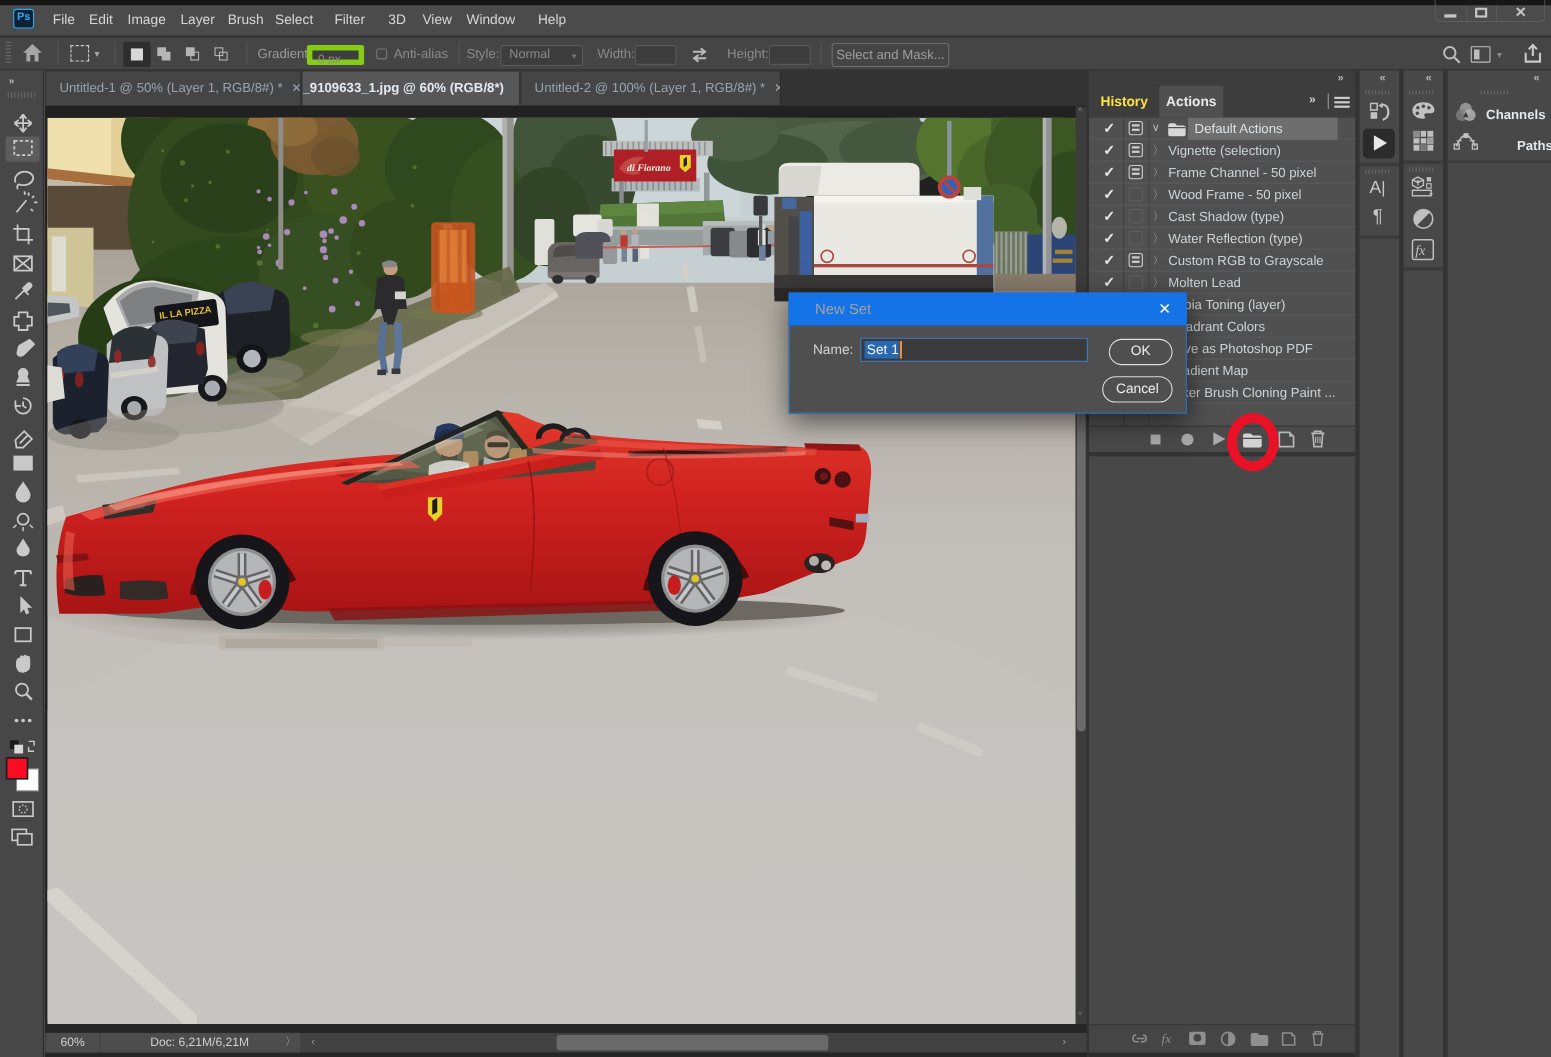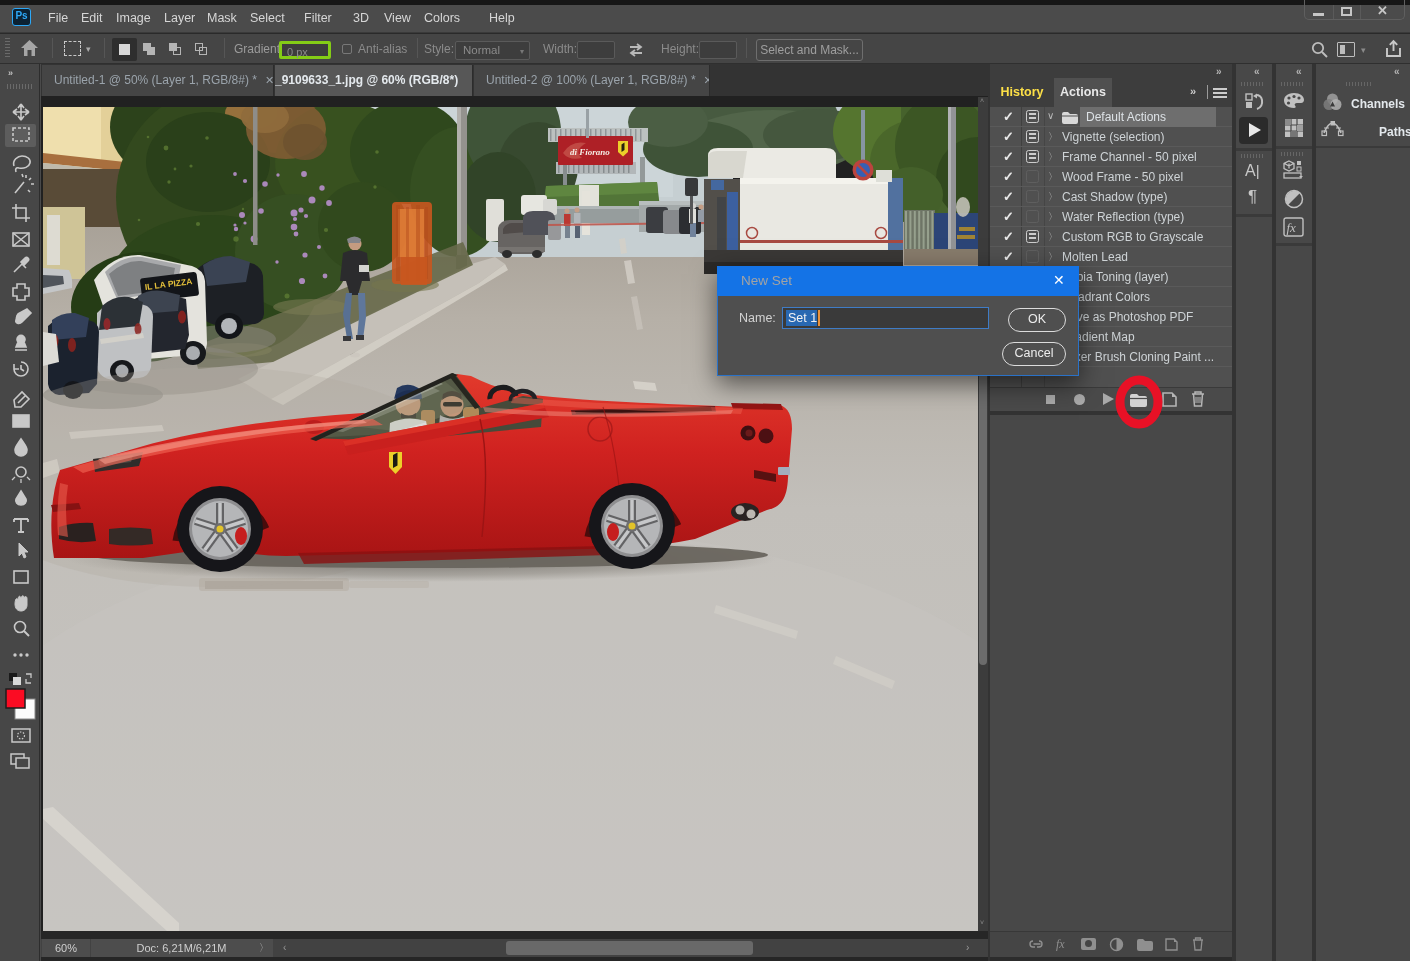--- a/index.html
+++ b/index.html
@@ -11,26 +11,26 @@
 </head>
 <body>
 <div id="app">
 <div class="ab" style="left:0;top:0;width:1410px;height:5px;background:#161616;"></div>
 <div class="ab" style="left:0;top:5px;width:1410px;height:28px;background:#4b4b4b;border-bottom:1px solid #3a3a3a;"></div>
     <div class="ab" style="left:12px;top:8px;width:19px;height:18px;border:1.5px solid #2da8f7;border-radius:3px;background:#0c2233;color:#2da8f7;font-size:10px;font-weight:bold;text-align:center;line-height:14px;">Ps</div>
     <div class="ab" style="left:48px;top:5px;height:28px;color:#d6d6d6;font-size:12.5px;line-height:27px;">File</div>
     <div class="ab" style="left:81px;top:5px;height:28px;color:#d6d6d6;font-size:12.5px;line-height:27px;">Edit</div>
     <div class="ab" style="left:116px;top:5px;height:28px;color:#d6d6d6;font-size:12.5px;line-height:27px;">Image</div>
     <div class="ab" style="left:164px;top:5px;height:28px;color:#d6d6d6;font-size:12.5px;line-height:27px;">Layer</div>
-    <div class="ab" style="left:207px;top:5px;height:28px;color:#d6d6d6;font-size:12.5px;line-height:27px;">Mask</div>
+    <div class="ab" style="left:207px;top:5px;height:28px;color:#d6d6d6;font-size:12.5px;line-height:27px;">Brush</div>
     <div class="ab" style="left:250px;top:5px;height:28px;color:#d6d6d6;font-size:12.5px;line-height:27px;">Select</div>
     <div class="ab" style="left:304px;top:5px;height:28px;color:#d6d6d6;font-size:12.5px;line-height:27px;">Filter</div>
     <div class="ab" style="left:353px;top:5px;height:28px;color:#d6d6d6;font-size:12.5px;line-height:27px;">3D</div>
     <div class="ab" style="left:384px;top:5px;height:28px;color:#d6d6d6;font-size:12.5px;line-height:27px;">View</div>
-    <div class="ab" style="left:424px;top:5px;height:28px;color:#d6d6d6;font-size:12.5px;line-height:27px;">Colors</div>
+    <div class="ab" style="left:424px;top:5px;height:28px;color:#d6d6d6;font-size:12.5px;line-height:27px;">Window</div>
     <div class="ab" style="left:489px;top:5px;height:28px;color:#d6d6d6;font-size:12.5px;line-height:27px;">Help</div>
     <div class="ab" style="left:1304px;top:0;width:101px;height:20px;border:1px solid #5f5f5f;border-top:none;border-radius:0 0 5px 5px;"></div>
     <div class="ab" style="left:1333px;top:5px;width:1px;height:14px;background:#5a5a5a;"></div>
     <div class="ab" style="left:1360px;top:5px;width:1px;height:14px;background:#5a5a5a;"></div>
     <div class="ab" style="left:1313px;top:13px;width:11px;height:3px;background:#c6c6c6;"></div>
     <div class="ab" style="left:1341px;top:7px;width:11px;height:9px;border:2px solid #c6c6c6;"></div>
     <div class="ab" style="left:1377px;top:4px;width:14px;height:14px;color:#c6c6c6;font-size:13px;font-weight:bold;line-height:14px;">✕</div>
     <div class="ab" style="left:0;top:33px;width:1410px;height:31px;background:#454545;border-top:1px solid #2a2a2a;border-bottom:1px solid #2f2f2f;"></div>
     <div class="ab" style="left:5px;top:38px;width:5px;height:1px;background:#6a6a6a;"></div>
     <div class="ab" style="left:5px;top:41px;width:5px;height:1px;background:#6a6a6a;"></div>
@@ -49,21 +49,21 @@
     <div class="ab" style="left:112px;top:38px;width:25px;height:23px;background:#2e2e2e;border-radius:2px;"></div>
     <div class="ab" style="left:119px;top:44px;width:11px;height:11px;background:#d8d8d8;"></div>
     <div class="ab" style="left:143px;top:43px;width:8px;height:8px;background:#b5b5b5;"></div>
     <div class="ab" style="left:147px;top:47px;width:8px;height:8px;background:#b5b5b5;"></div>
     <div class="ab" style="left:169px;top:43px;width:8px;height:8px;background:#b5b5b5;"></div>
     <div class="ab" style="left:173px;top:47px;width:8px;height:8px;border:1.5px solid #b5b5b5;"></div>
     <div class="ab" style="left:195px;top:43px;width:8px;height:8px;border:1.5px solid #b5b5b5;"></div>
     <div class="ab" style="left:199px;top:47px;width:8px;height:8px;border:1.5px solid #b5b5b5;"></div>
     <div class="ab" style="left:224px;top:38px;width:1px;height:20px;background:#565656;"></div>
     <div class="ab" style="left:234px;top:42px;color:#9b9b9b;font-size:12px;">Gradient:</div>
-    <div class="ab" style="left:279px;top:41px;width:52px;height:18px;background:#3d3d3d;border:3px solid #84cc16;border-radius:2px;color:#8b8b8b;font-size:11px;line-height:16px;padding-left:5px;">0 px</div>
+    <div class="ab" style="left:279px;top:41px;width:52px;height:18px;background:#3d3d3d;border:5px solid #84cc16;border-radius:2px;color:#8b8b8b;font-size:11px;line-height:16px;padding-left:5px;">0 px</div>
     <div class="ab" style="left:342px;top:44px;width:10px;height:10px;border:1px solid #787878;border-radius:2px;"></div>
     <div class="ab" style="left:358px;top:42px;color:#8b8b8b;font-size:12px;">Anti-alias</div>
     <div class="ab" style="left:417px;top:38px;width:1px;height:20px;background:#565656;"></div>
     <div class="ab" style="left:424px;top:42px;color:#8b8b8b;font-size:12px;">Style:</div>
     <div class="ab" style="left:455px;top:41px;width:75px;height:19px;background:#3d3d3d;border:1px solid #5a5a5a;border-radius:2px;color:#8b8b8b;font-size:11.5px;line-height:17px;padding-left:7px;">Normal <span style="position:absolute;right:5px;top:1px;font-size:8px;color:#777;">▾</span></div>
     <div class="ab" style="left:543px;top:42px;color:#8b8b8b;font-size:12px;">Width:</div>
     <div class="ab" style="left:577px;top:41px;width:38px;height:18px;background:#3d3d3d;border:1px solid #5a5a5a;border-radius:2px;"></div>
     <svg class="ab" style="left:626px;top:41px;" width="20" height="18" viewBox="0 0 20 18">
       <path d="M4 6 h10 M11 3 l4 3 -4 3" stroke="#b9b9b9" stroke-width="1.8" fill="none"></path>
       <path d="M16 12 h-10 M9 9 l-4 3 4 3" stroke="#b9b9b9" stroke-width="1.8" fill="none"></path>

